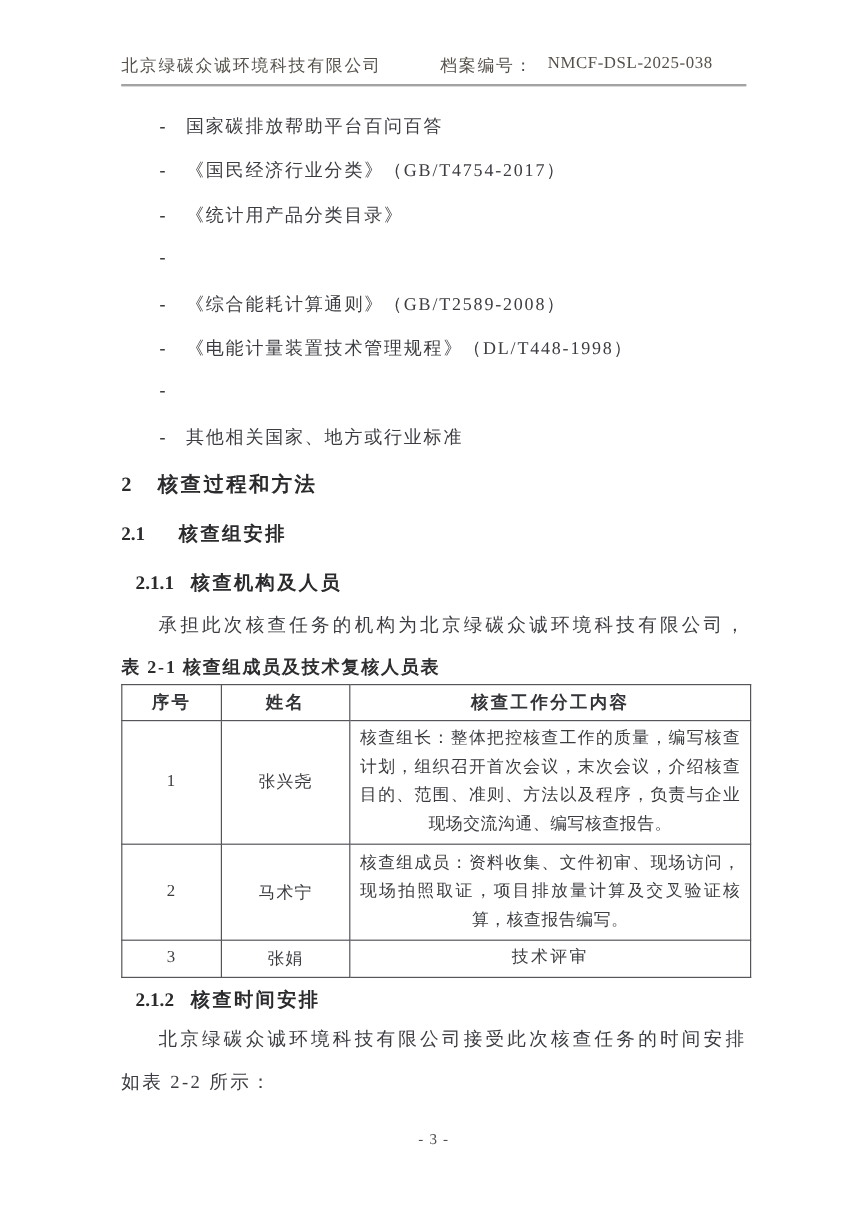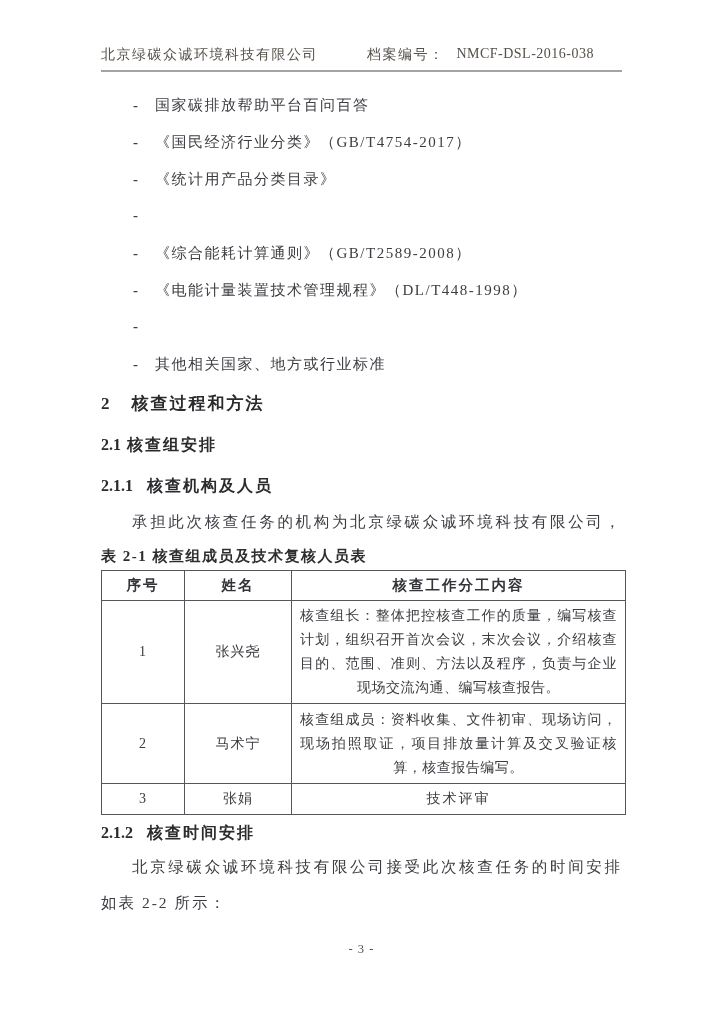--- a/index.html
+++ b/index.html
@@ -50,22 +50,22 @@
     box-sizing: content-box;
     font-weight: bold;
     color: #3c3d42;
   }
   
   .hd { display: flex; align-items: baseline; font-weight: bold; color: #2b2b2e; letter-spacing: 2px; }
   .hd .num { font-family: "Liberation Serif", serif; letter-spacing: 0; }
   .hd-1 { margin-top: 12px; font-size: 17px; }
   .hd-1 .num { margin-right: 22px; }
   .hd-2 { margin-top: 20px; font-size: 16px; }
-  .hd-2 .num { margin-right: 6px; }
-  .hd-3 { margin-top: 20px; font-size: 16px; }
+  .hd-2 .num { margin-right: 28px; }
+  .hd-3 { margin-top: 20px; font-size: 16px; margin-left: 12px; }
   .hd-3 .num { margin-right: 14px; }
   
   .para { margin-top: 14px; font-size: 15.5px; color: #3c3d42; }
   .para .line { height: 22px; line-height: 22px; margin-bottom: 14px; letter-spacing: 2px; }
   .line-fill {
     text-align: justify;
     text-align-last: justify;
     text-justify: inter-ideograph;
   }
   .indent2 { text-indent: 31px; }
@@ -130,21 +130,21 @@
 </head>
 <body>
 
 <div class="page">
   <div class="content">
 
     <div class="doc-header">
       <span class="company">北京绿碳众诚环境科技有限公司</span>
       <span class="right-group">
         <span class="archive-label">档案编号：</span>
-        <span class="archive-no">NMCF-DSL-2016-038</span>
+        <span class="archive-no">NMCF-DSL-2025-038</span>
       </span>
     </div>
 
     <div class="ref-list">
       <div class="ref-item">
         <span class="dash">-</span>
         <span>国家碳排放帮助平台百问百答</span>
       </div>
       <div class="ref-item">
         <span class="dash">-</span>

